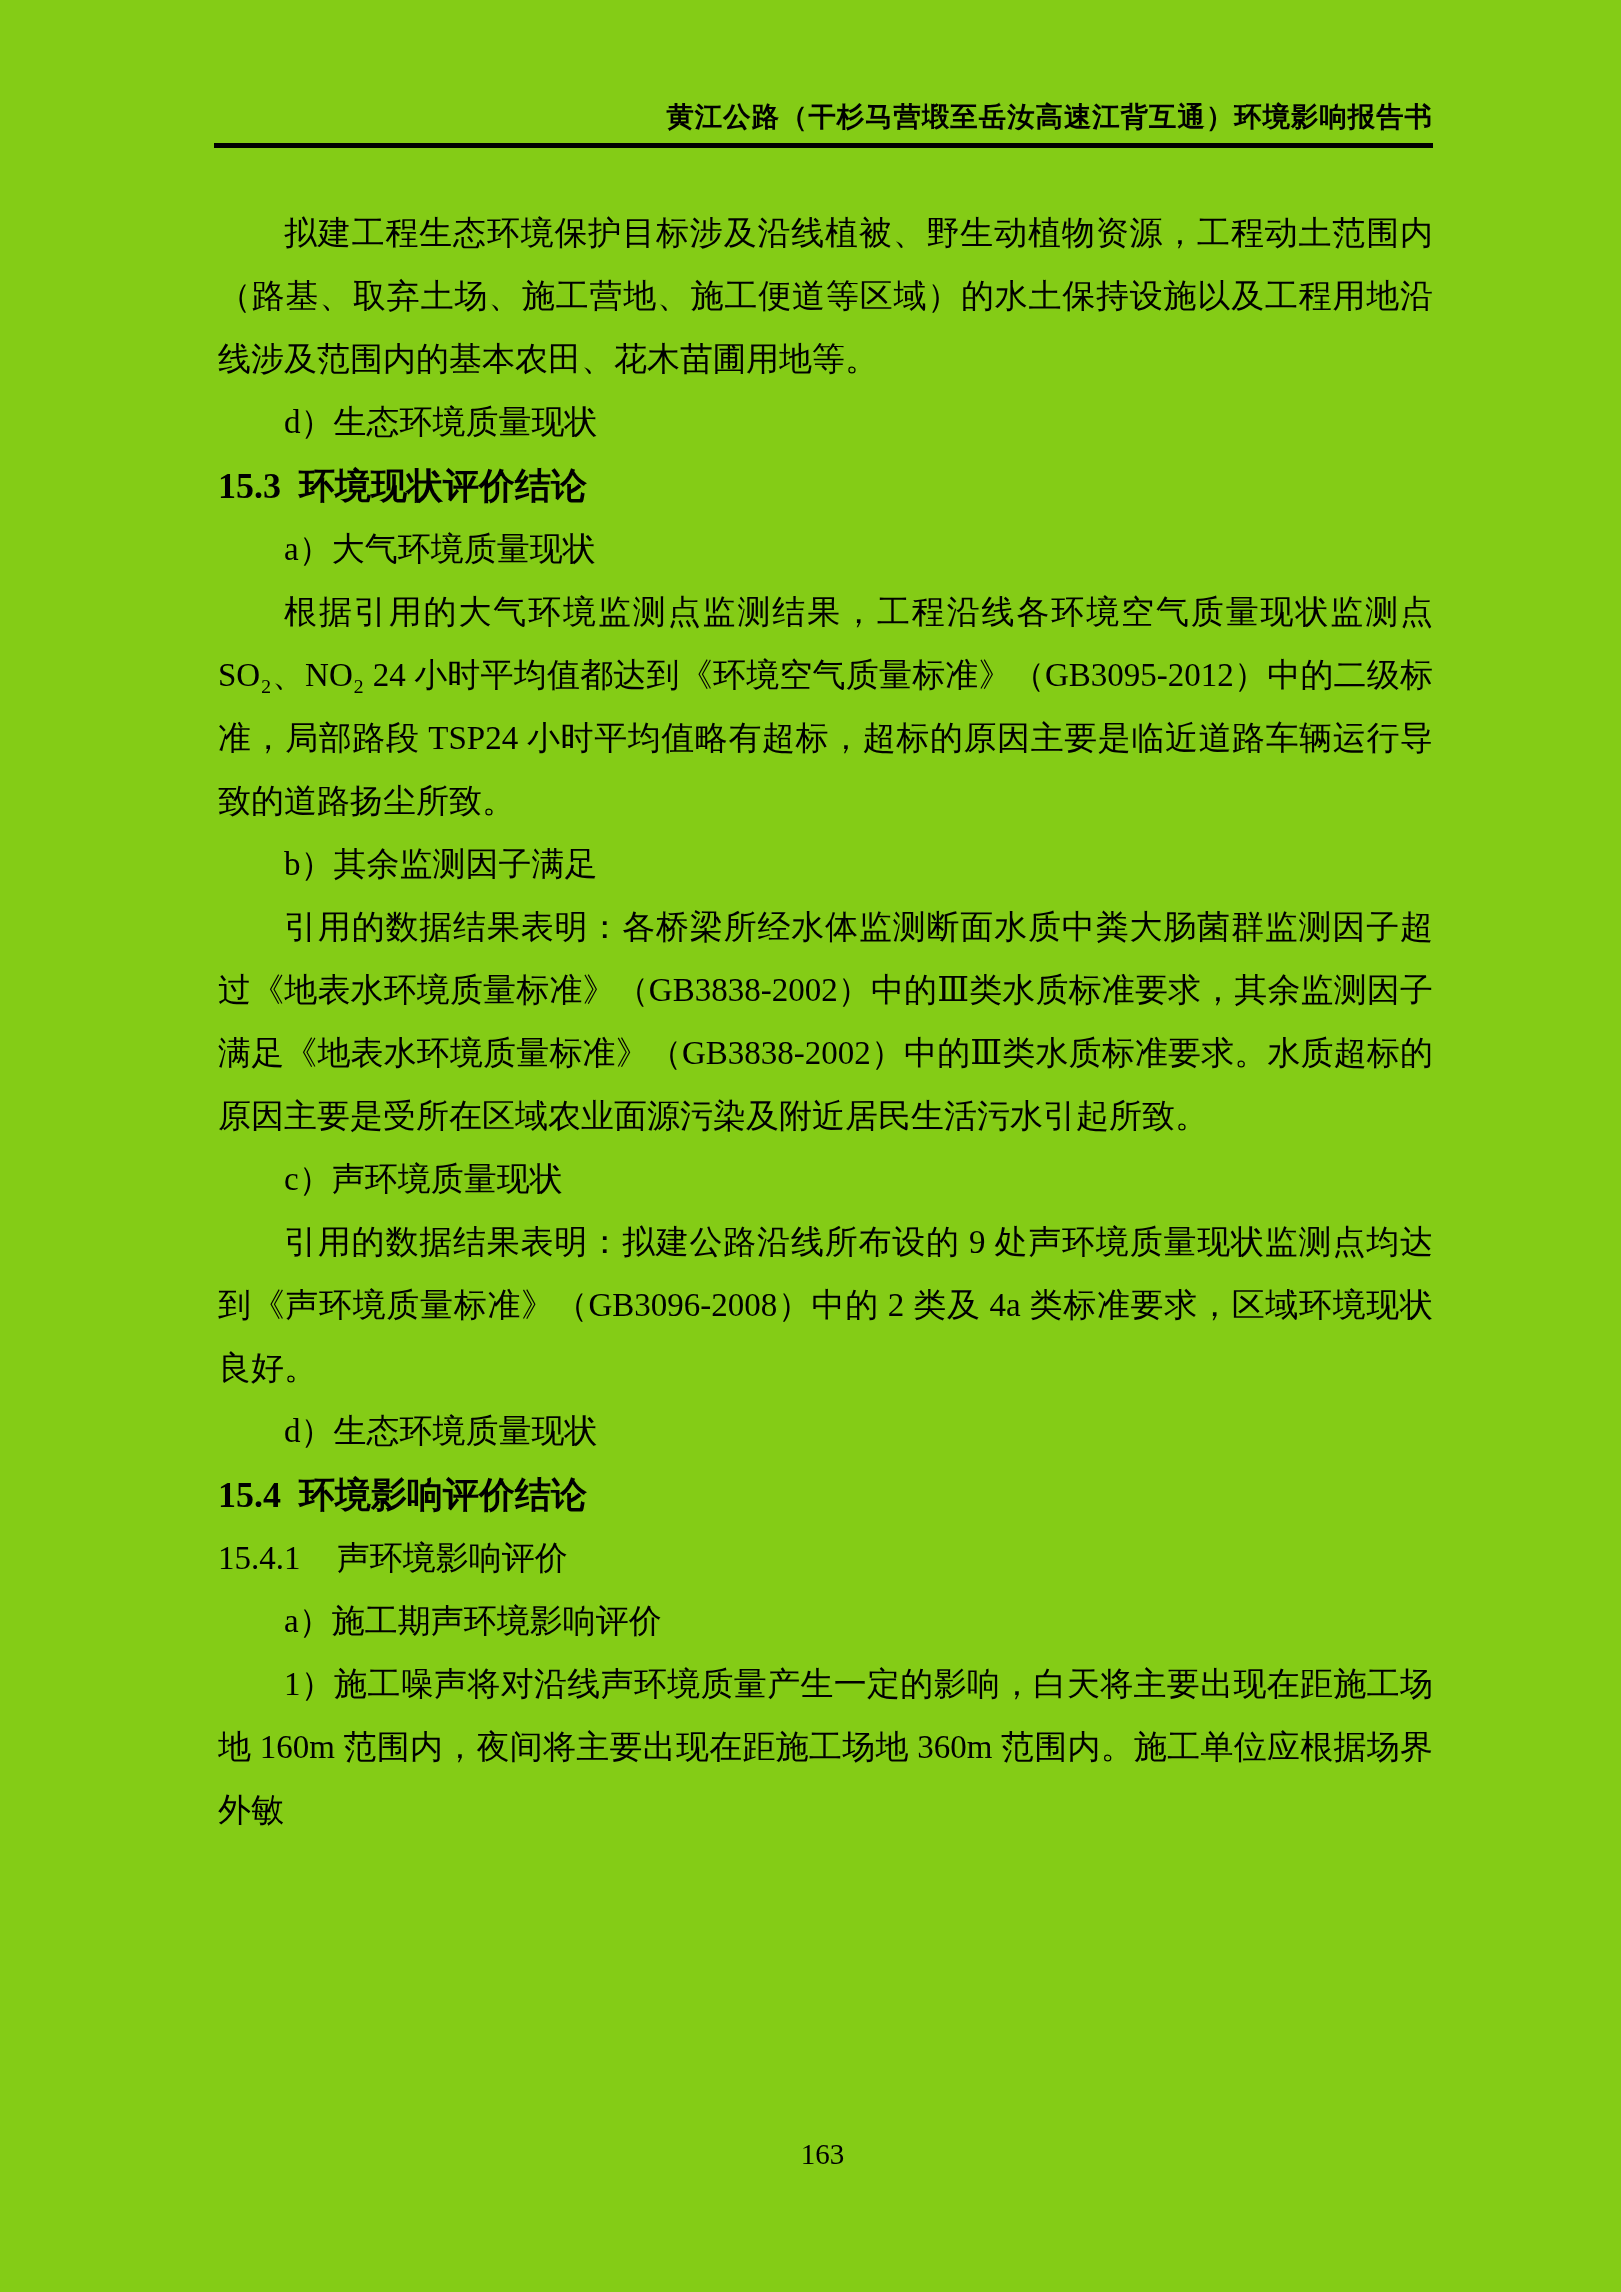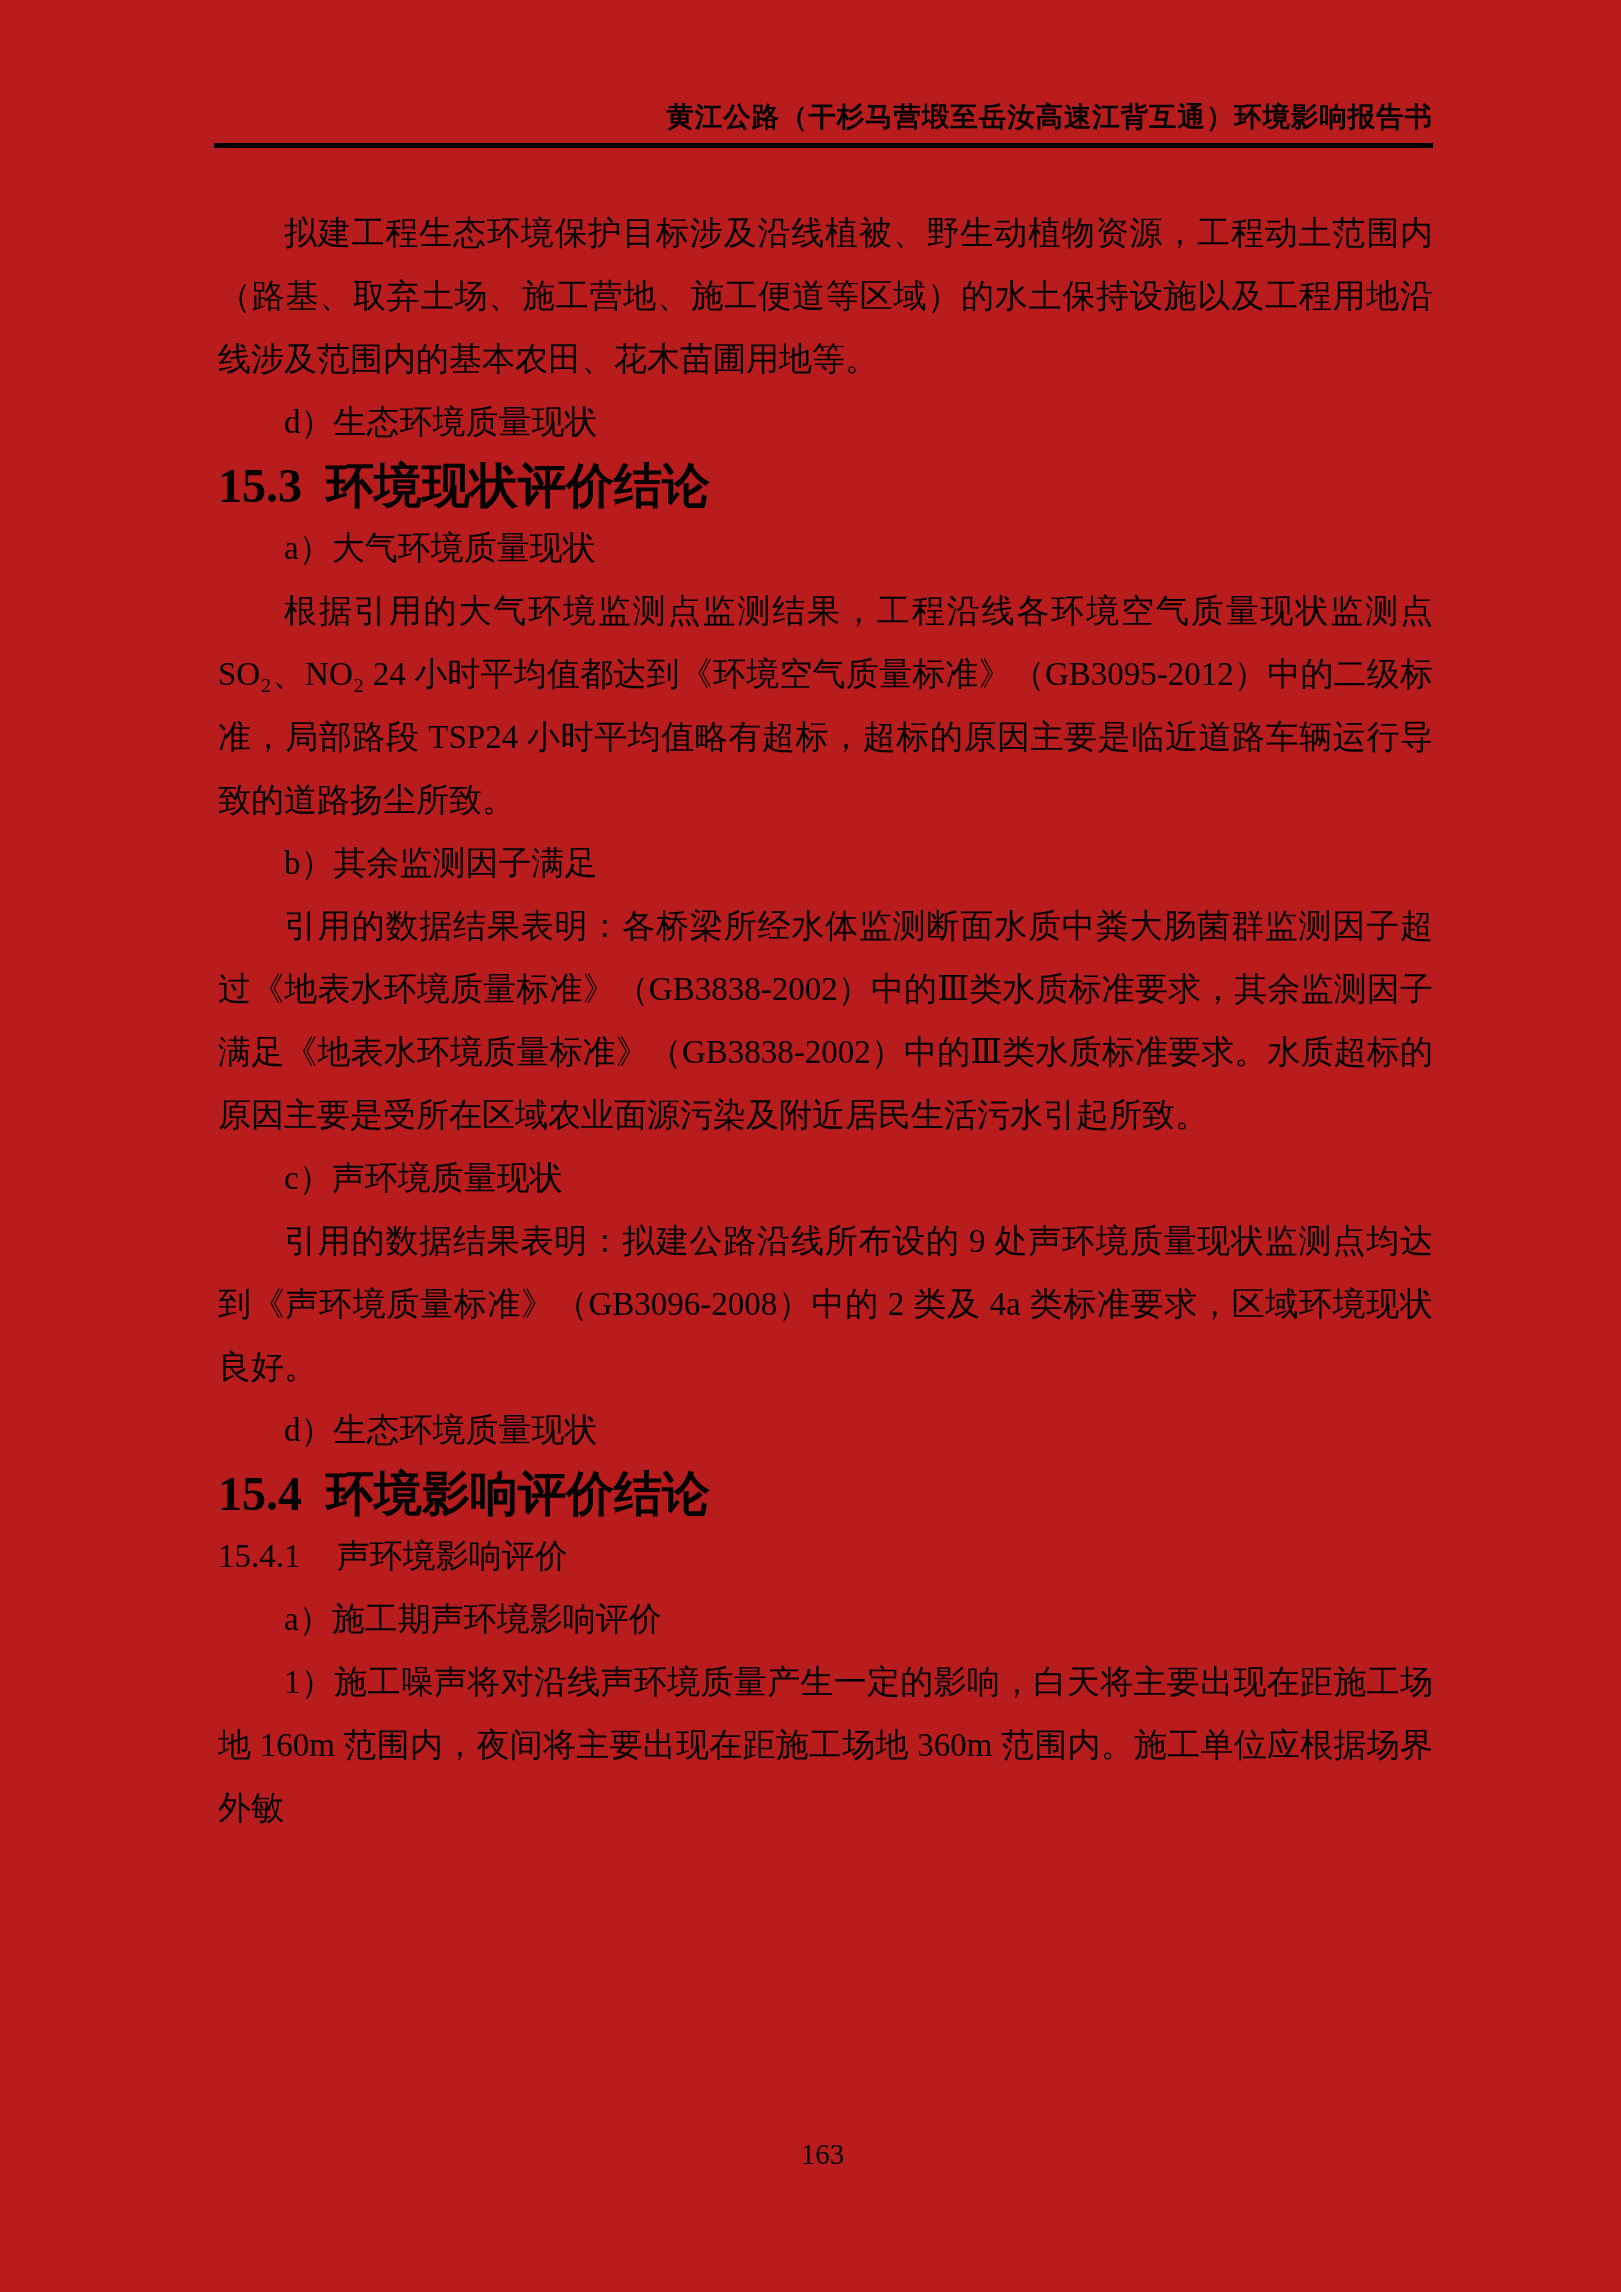--- a/index.html
+++ b/index.html
@@ -4,21 +4,21 @@
 <style>
   html, body {
     margin: 0;
     padding: 0;
     background: #ffffff;
   }
   .page {
     position: relative;
     width: 1621px;
     height: 2293px;
-    background: #b91c1c;
+    background: #84cc16;
     color: #000000;
     font-family: "Liberation Serif", "DejaVu Serif", serif;
     overflow: hidden;
   }
   
   .page-header {
     position: absolute;
     left: 214px;
     width: 1219px;
     top: 98px;
@@ -45,21 +45,21 @@
     font-size: 33px;
     line-height: 63px;
     text-align: justify;
   }
   .para {
     margin: 0;
     text-indent: 2em;
   }
   .h1 {
     margin: 0;
-    font-size: 48px;
+    font-size: 36px;
     line-height: 63px;
     text-indent: 0;
     text-align: left;
   }
   .h1 .num {
     font-family: "Liberation Serif", "DejaVu Serif", serif;
     font-weight: bold;
   }
   .h1 .title {
     font-family: "Liberation Sans", "DejaVu Sans", sans-serif;

